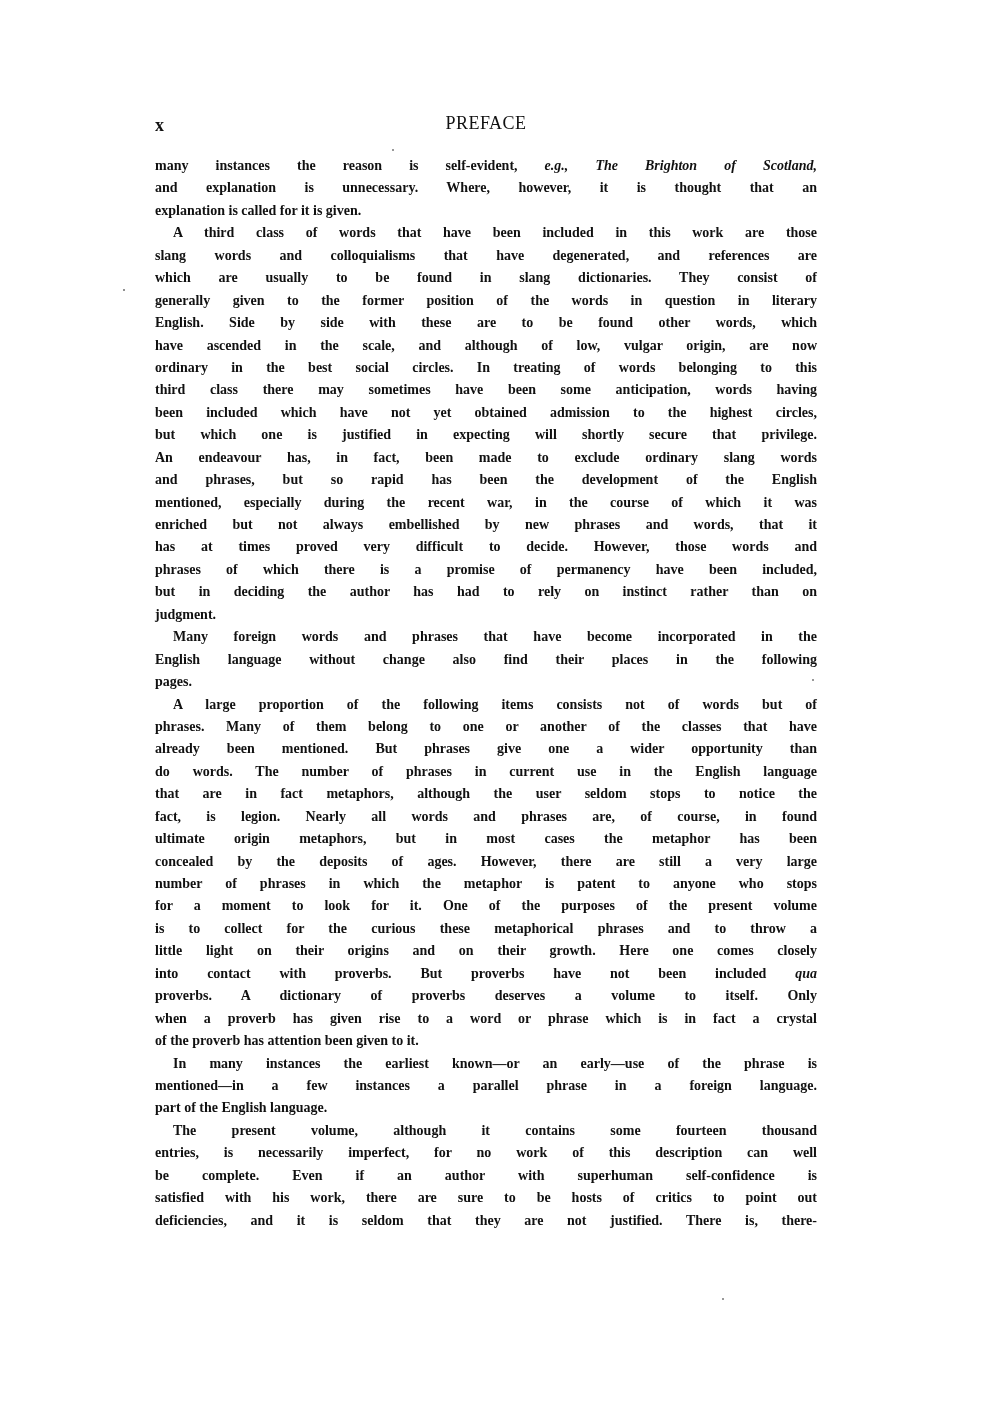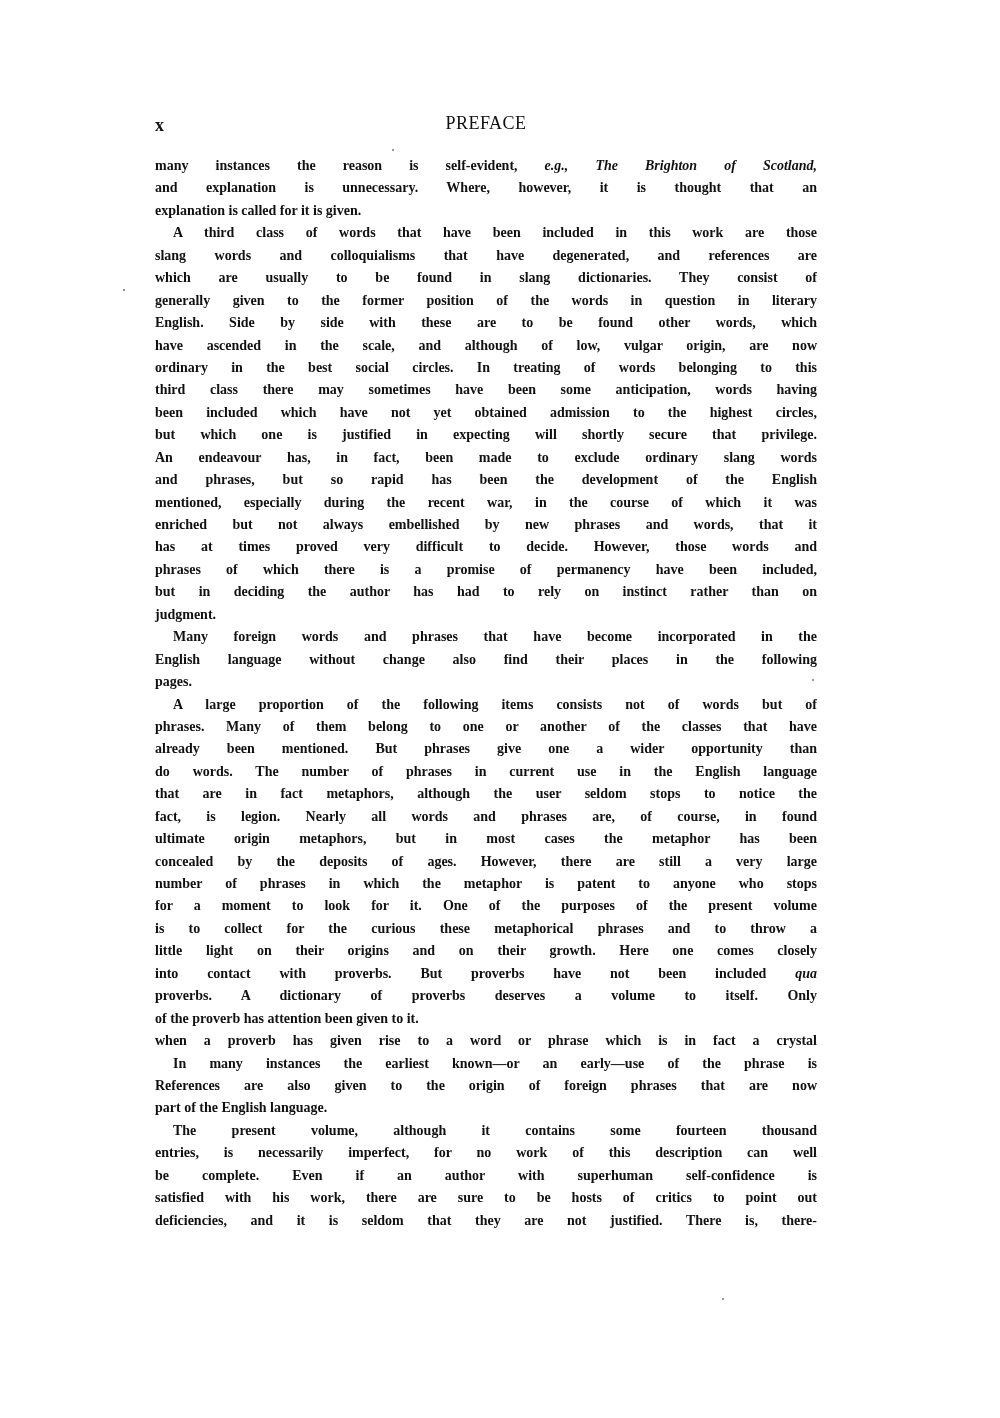--- a/index.html
+++ b/index.html
@@ -76,26 +76,26 @@
         <span class="line"><span>that are in fact metaphors, although the user seldom stops to notice the</span></span>
         <span class="line"><span>fact, is legion.  Nearly all words and phrases are, of course, in found</span></span>
         <span class="line"><span>ultimate origin metaphors, but in most cases the metaphor has been</span></span>
         <span class="line"><span>concealed by the deposits of ages.  However, there are still a very large</span></span>
         <span class="line"><span>number of phrases in which the metaphor is patent to anyone who stops</span></span>
         <span class="line"><span>for a moment to look for it.  One of the purposes of the present volume</span></span>
         <span class="line"><span>is to collect for the curious these metaphorical phrases and to throw a</span></span>
         <span class="line"><span>little light on their origins and on their growth.  Here one comes closely</span></span>
         <span class="line"><span>into contact with proverbs.  But proverbs have not been included </span><span class="it">qua</span></span>
         <span class="line"><span>proverbs.  A dictionary of proverbs deserves a volume to itself.  Only</span></span>
+        <span class="line"><span>when a proverb has given rise to a word or phrase which is in fact a crystal</span></span>
         <span class="line last"><span>of the proverb has attention been given to it.</span></span>
-        <span class="line"><span>when a proverb has given rise to a word or phrase which is in fact a crystal</span></span>
       </div>
       <div>
         <span class="line indent"><span>In many instances the earliest known—or an early—use of the phrase is</span></span>
-        <span class="line"><span>References are also given to the origin of foreign phrases that are now</span></span>
+        <span class="line"><span>mentioned—in a few instances a parallel phrase in a foreign language.</span></span>
         <span class="line last"><span>part of the English language.</span></span>
       </div>
       <div>
         <span class="line indent"><span>The present volume, although it contains some fourteen thousand</span></span>
         <span class="line"><span>entries, is necessarily imperfect, for no work of this description can well</span></span>
         <span class="line"><span>be complete.  Even if an author with superhuman self-confidence is</span></span>
         <span class="line"><span>satisfied with his work, there are sure to be hosts of critics to point out</span></span>
         <span class="line"><span>deficiencies, and it is seldom that they are not justified.  There is, there-</span></span>
       </div>
     </div>

